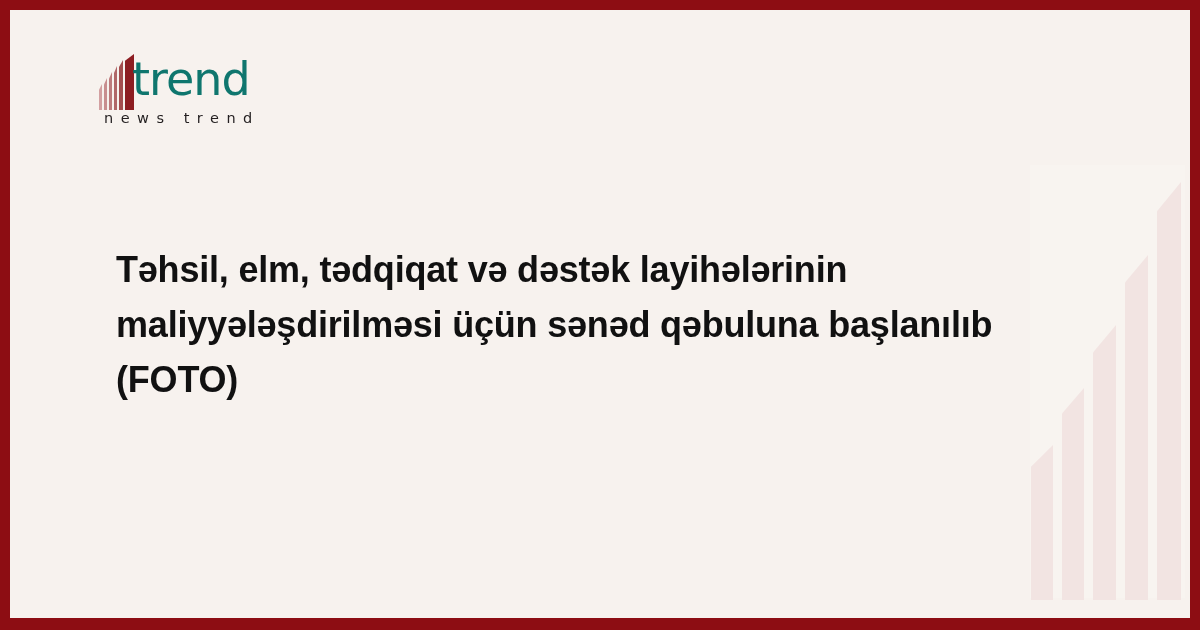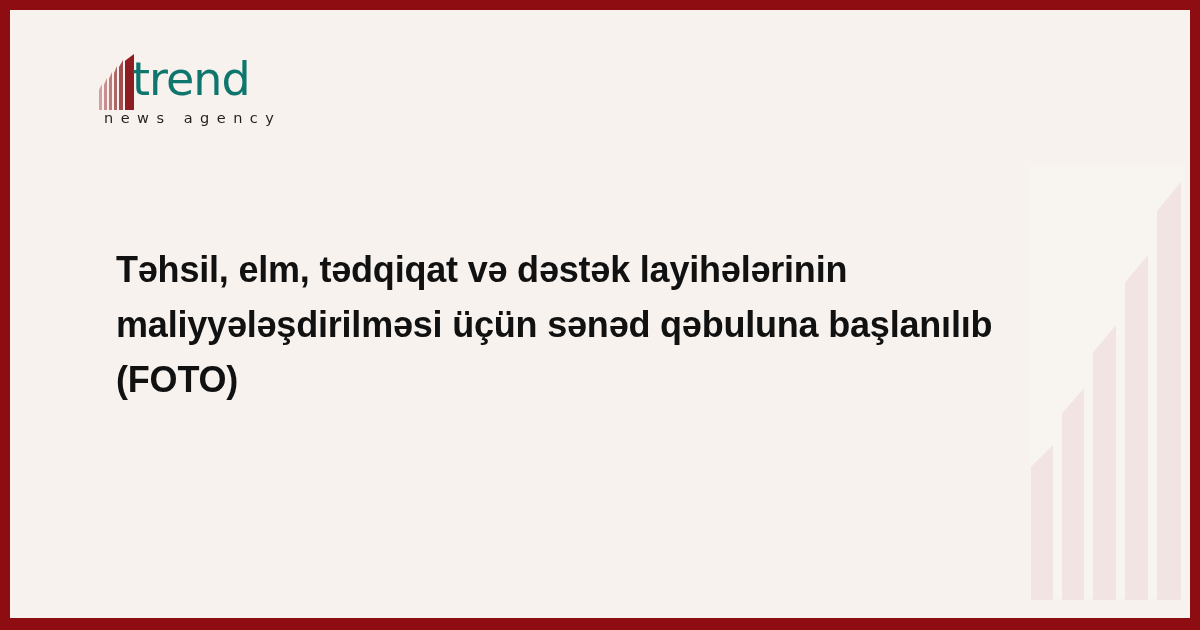--- a/index.html
+++ b/index.html
@@ -149,19 +149,19 @@
         <div class="logo-mark">
           <div class="lm-bar l1"></div>
           <div class="lm-bar l2"></div>
           <div class="lm-bar l3"></div>
           <div class="lm-bar l4"></div>
           <div class="lm-bar l5"></div>
           <div class="lm-bar l6"></div>
         </div>
         <div class="logo-word">trend</div>
       </div>
-      <div class="logo-sub">news agency</div>
+      <div class="logo-sub">news trend</div>
     </div>
 
     <div class="headline">Təhsil, elm, tədqiqat və dəstək layihələrinin maliyyələşdirilməsi üçün sənəd qəbuluna başlanılıb (FOTO)</div>
 
   </div>
 </div>
 
 </body></html>

